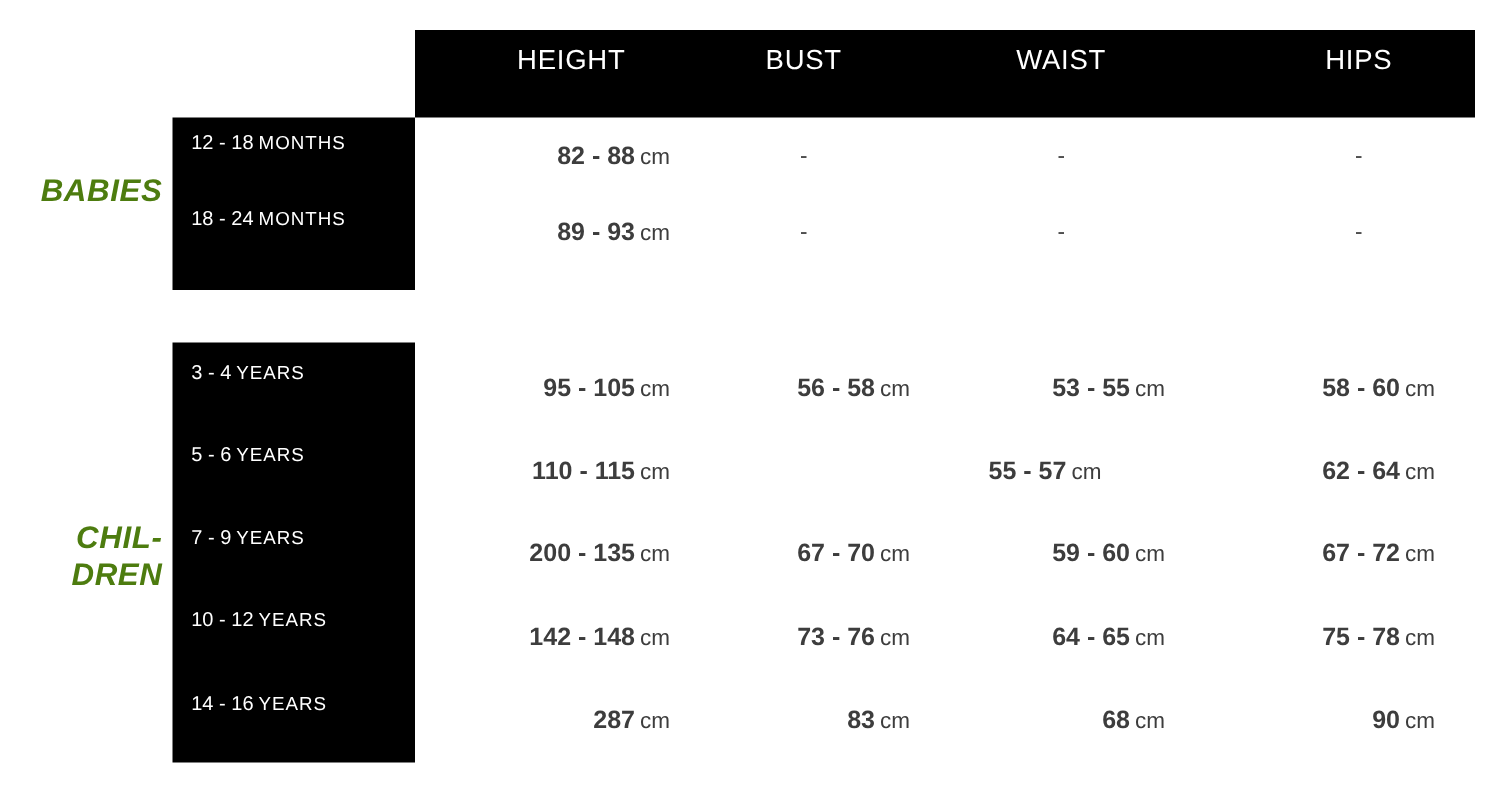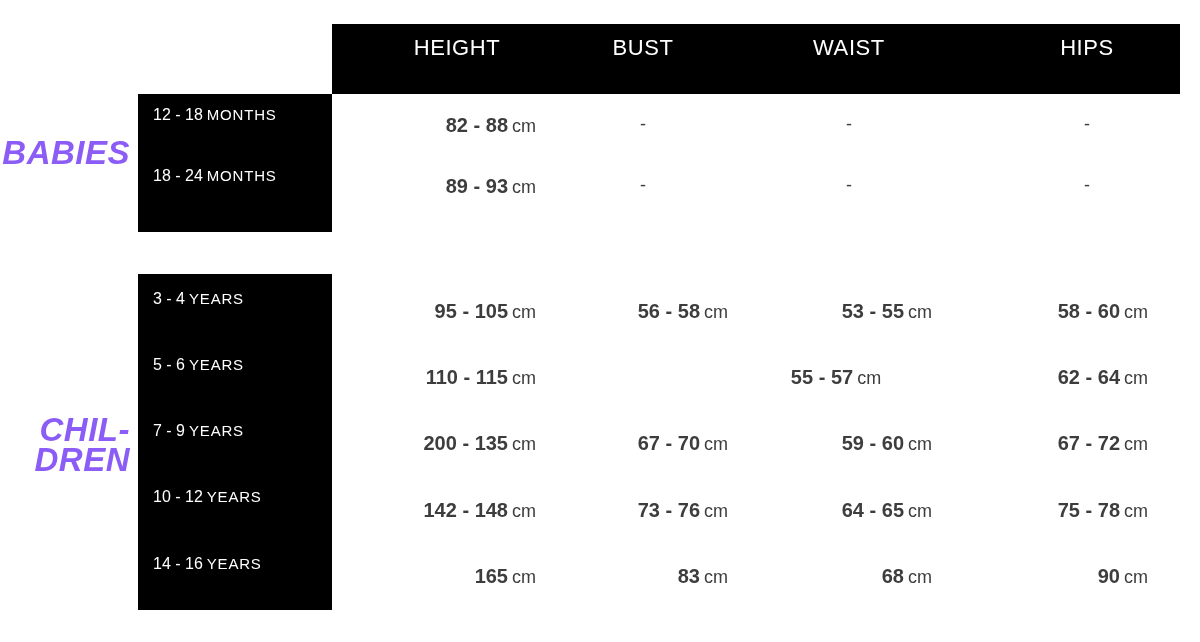--- a/index.html
+++ b/index.html
@@ -56,22 +56,22 @@
     background: #000000;
   }
   .block-babies   { left: 138px; top: 94px;  width: 194px; height: 138px; }
   .block-children { left: 138px; top: 274px; width: 194px; height: 336px; }
 
   
   .group-title {
     position: absolute;
     font-style: italic;
     font-weight: bold;
-    font-size: 33px;
-    color: #8b5cf6;
+    font-size: 25px;
+    color: #4d7c0f;
     text-align: right;
     letter-spacing: 0.5px;
     line-height: 30px;
   }
   .gt-babies   { left: 0px; top: 138px; width: 130px; }
   .gt-children { left: 0px; top: 415px; width: 130px; }
 
   
   .size-row {
     position: absolute;
@@ -231,21 +231,21 @@
     <span class="val">64 - 65</span><span class="cm">cm</span>
   </div>
   <div class="meas col-hips" style="top:499px;">
     <span class="val">75 - 78</span><span class="cm">cm</span>
   </div>
 
   <div class="size-row" style="top:555px;">
     <span class="num">14 - 16</span><span class="unit">YEARS</span>
   </div>
   <div class="meas col-height" style="top:565px;">
-    <span class="val">165</span><span class="cm">cm</span>
+    <span class="val">287</span><span class="cm">cm</span>
   </div>
   <div class="meas col-bust" style="top:565px;">
     <span class="val">83</span><span class="cm">cm</span>
   </div>
   <div class="meas col-waist" style="top:565px;">
     <span class="val">68</span><span class="cm">cm</span>
   </div>
   <div class="meas col-hips" style="top:565px;">
     <span class="val">90</span><span class="cm">cm</span>
   </div>

